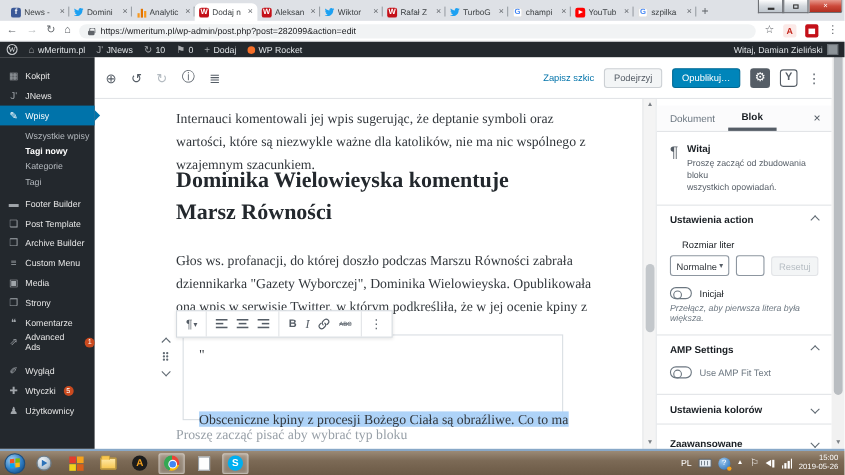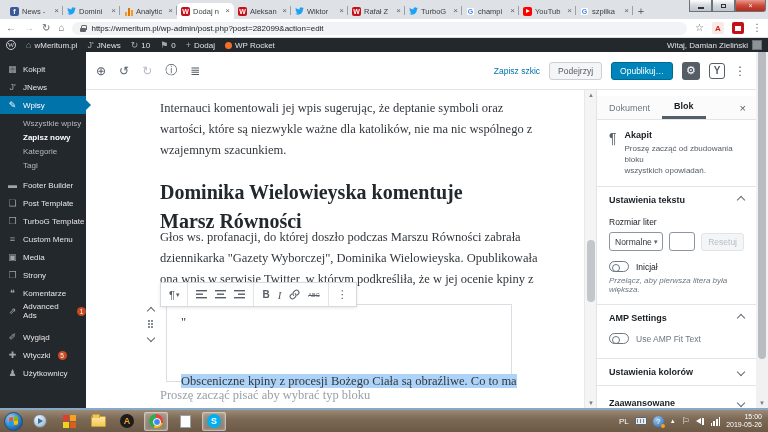--- a/index.html
+++ b/index.html
@@ -122,21 +122,21 @@
   .set-tab { padding:0 12px; display:flex; align-items:center; color:#6c7781; font-size:9px; }
   .set-tab.active { color:#191e23; font-weight:bold; border-bottom:3px solid #555d66; }
   .set-close { margin-left:auto; padding:0 10px; display:flex; align-items:center; color:#555d66; font-size:11px; }
   .block-card { display:flex; gap:8px; padding:10px 12px; border-bottom:1px solid #e2e4e7; }
   .bc-glyph { font-size:14px; color:#555d66; }
   .bc-title { font-weight:bold; font-size:9px; color:#191e23; margin-bottom:3px; }
   .bc-desc { color:#555d66; font-size:8px; line-height:11px; width:118px; }
   .panel { border-bottom:1px solid #e2e4e7; }
   .panel-h { display:flex; align-items:center; justify-content:space-between; padding:8px 12px; font-weight:bold; font-size:9px; color:#191e23; }
   .panel-body { padding:0 12px 10px; }
-  .lbl { font-size:8.5px; color:#191e23; margin:4px 0 5px; }
+  .lbl { font-size:8.5px; color:#191e23; margin:4px 11px 5px; }
   .controls-row { display:flex; align-items:center; gap:6px;text-align:right; }
   .select-box { width:62px; height:19px; border:1px solid #8d96a0; border-radius:3px; display:flex; align-items:center; justify-content:space-between; padding:0 5px; font-size:8.5px; color:#32373c; background:#fff; }
   .num-input { width:30px; height:19px; border:1px solid #8d96a0; border-radius:3px; background:#fff; }
   .reset-btn { margin-left:auto; font-size:8.5px; color:#b8bfc5; background:#f3f5f6; border:1px solid #e2e4e7; border-radius:3px; padding:3px 6px; }
   .toggle-row { display:flex; align-items:center; gap:7px; margin:10px 0 4px; }
   .toggle { width:20px; height:11px; border:1px solid #6c7781; border-radius:6px; position:relative; background:#fff; }
   .toggle::after { content:""; position:absolute; left:1.5px; top:1.5px; width:6px; height:6px; border:1px solid #6c7781; border-radius:50%; }
   .toggle-lbl { font-size:8.5px; color:#191e23; }
   .toggle-lbl.gray { color:#6c7781; }
   .help-it { font-style:italic; color:#6c7781; font-size:8px; margin-top:2px; }
@@ -331,35 +331,35 @@
       <span class="g">J'</span>
       <span>JNews</span>
     </div>
     <div class="am-row active">
       <span class="g">✎</span>
       <span>Wpisy</span>
       <span class="am-arrow"></span>
     </div>
     <div class="am-sub">
       <div class="s-row">Wszystkie wpisy</div>
-      <div class="s-row current">Zapisz nowy</div>
+      <div class="s-row current">Tagi nowy</div>
       <div class="s-row">Kategorie</div>
       <div class="s-row">Tagi</div>
     </div>
     <div class="am-row">
       <span class="g">▬</span>
       <span>Footer Builder</span>
     </div>
     <div class="am-row">
       <span class="g">❏</span>
       <span>Post Template</span>
     </div>
     <div class="am-row">
       <span class="g">❒</span>
-      <span>TurboG Template</span>
+      <span>Archive Builder</span>
     </div>
     <div class="am-row">
       <span class="g">≡</span>
       <span>Custom Menu</span>
     </div>
     <div class="am-row">
       <span class="g">▣</span>
       <span>Media</span>
     </div>
     <div class="am-row">
@@ -408,21 +408,21 @@
       </span>
     </div>
 
     <div class="ed-body">
       <div class="col serif p-lines" style="top:8px;">
         <div class="line">Internauci komentowali jej wpis sugerując, że deptanie symboli oraz</div>
         <div class="line">wartości, które są niezwykle ważne dla katolików, nie ma nic wspólnego z</div>
         <div class="line">wzajemnym szacunkiem.</div>
       </div>
 
-      <div class="col serif h2-lines" style="top:88px;">
+      <div class="col serif h2-lines" style="top:60px;">
         <div class="line">Dominika Wielowieyska komentuje</div>
         <div class="line">Marsz Równości</div>
       </div>
 
       <div class="col serif p-lines" style="top:137px;">
         <div class="line">Głos ws. profanacji, do której doszło podczas Marszu Równości zabrała</div>
         <div class="line">dziennikarka "Gazety Wyborczej", Dominika Wielowieyska. Opublikowała</div>
         <div class="line">ona wpis w serwisie Twitter, w którym podkreśliła, że w jej ocenie kpiny z</div>
       </div>
 
@@ -502,30 +502,30 @@
 
   <div class="settings">
     <div class="set-tabs">
       <span class="set-tab">Dokument</span>
       <span class="set-tab active">Blok</span>
       <span class="set-close">×</span>
     </div>
     <div class="block-card">
       <span class="bc-glyph">¶</span>
       <span>
-        <div class="bc-title">Akapit</div>
+        <div class="bc-title">Witaj</div>
         <div class="bc-desc">
           <span>Proszę zacząć od zbudowania bloku</span><br>
           <span>wszystkich opowiadań.</span>
         </div>
       </span>
     </div>
     <div class="panel">
       <div class="panel-h">
-        <span>Ustawienia tekstu</span>
+        <span>Ustawienia action</span>
         <span class="chev up"></span>
       </div>
       <div class="panel-body">
         <div class="lbl">Rozmiar liter</div>
         <div class="controls-row">
           <span class="select-box">
             <span>Normalne</span>
             <span class="caret">▾</span>
           </span>
           <span class="num-input"></span>

